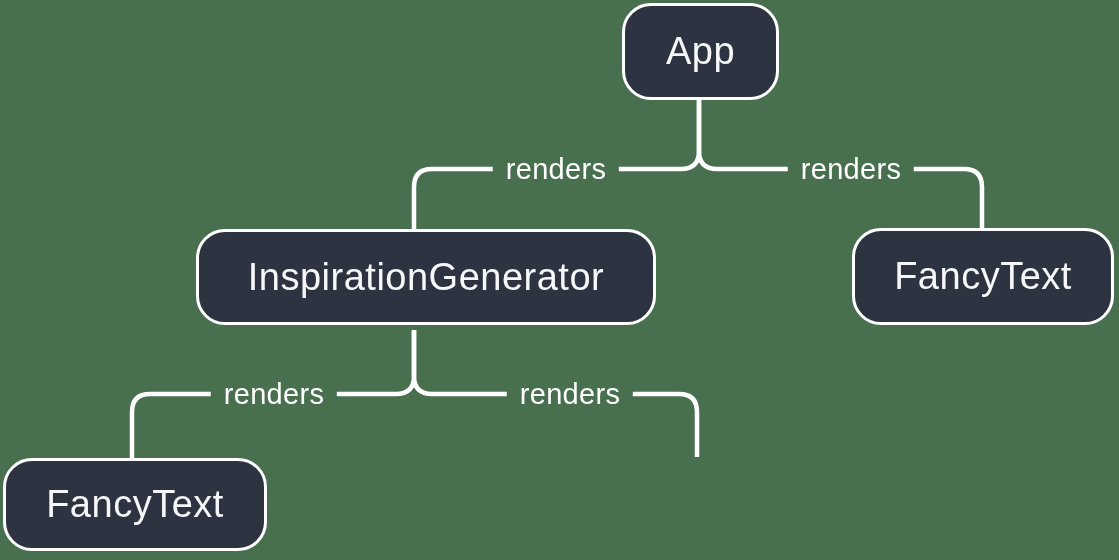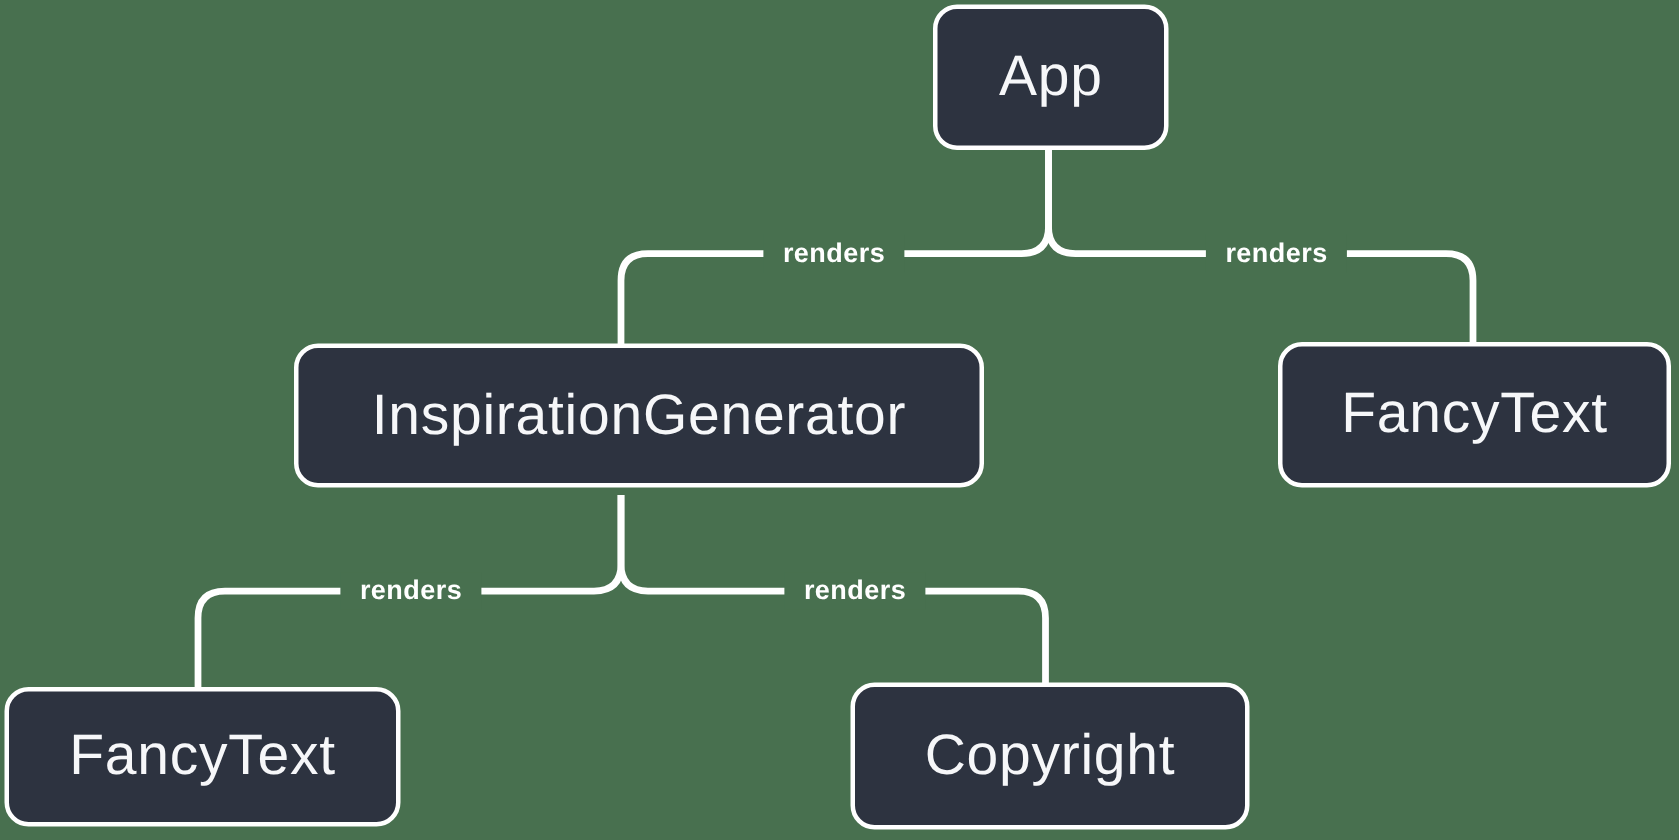--- a/index.html
+++ b/index.html
@@ -28,42 +28,42 @@
   }
   .connectors path {
     fill: none;
     stroke: var(--line);
     stroke-width: 4.5;
   }
   .node {
     position: absolute;
     background: var(--node-fill);
     border: 3px solid var(--node-border);
-    border-radius: 16px;
+    border-radius: 29px;
     color: var(--node-text);
     display: flex;
     align-items: center;
     justify-content: center;
     font-size: 38px;
     font-weight: 400;
     letter-spacing: 0.5px;
     white-space: nowrap;
   }
   .node-app            { left: 622px; top: 3px;   width: 157px; height: 97px;  }
   .node-insp-gen       { left: 196px; top: 229px; width: 460px; height: 96px; }
   .node-fancy-right    { left: 852px; top: 228px; width: 262px; height: 97px;  }
   .node-fancy-left     { left: 3px;   top: 458px; width: 264px; height: 93px;  }
   .node-copyright      { left: 567px; top: 455px; width: 266px; height: 98px;  }
   .edge-label {
     position: absolute;
     transform: translate(-50%, -50%);
     background: var(--background);
     color: var(--edge-label-text);
-    font-size: 18px;
-    font-weight: 700;
+    font-size: 29px;
+    font-weight: 400;
     letter-spacing: 0.3px;
     padding: 2px 13px;
     white-space: nowrap;
     text-align: right;
   }
   .edge-label-1 { left: 556px; top: 169px; }
   .edge-label-2 { left: 851px; top: 169px; }
   .edge-label-3 { left: 274px; top: 394px; }
   .edge-label-4 { left: 570px; top: 394px; }
 </style>
@@ -88,22 +88,19 @@
   </div>
 
   <div class="node node-fancy-right">
     <span>FancyText</span>
   </div>
 
   <div class="node node-fancy-left">
     <span>FancyText</span>
   </div>
 
-  <div class="node node-copyright">
-    <span>Copyright</span>
-  </div>
 
   <span class="edge-label edge-label-1">renders</span>
   <span class="edge-label edge-label-2">renders</span>
   <span class="edge-label edge-label-3">renders</span>
   <span class="edge-label edge-label-4">renders</span>
 
 </div>
 
 </body></html>

